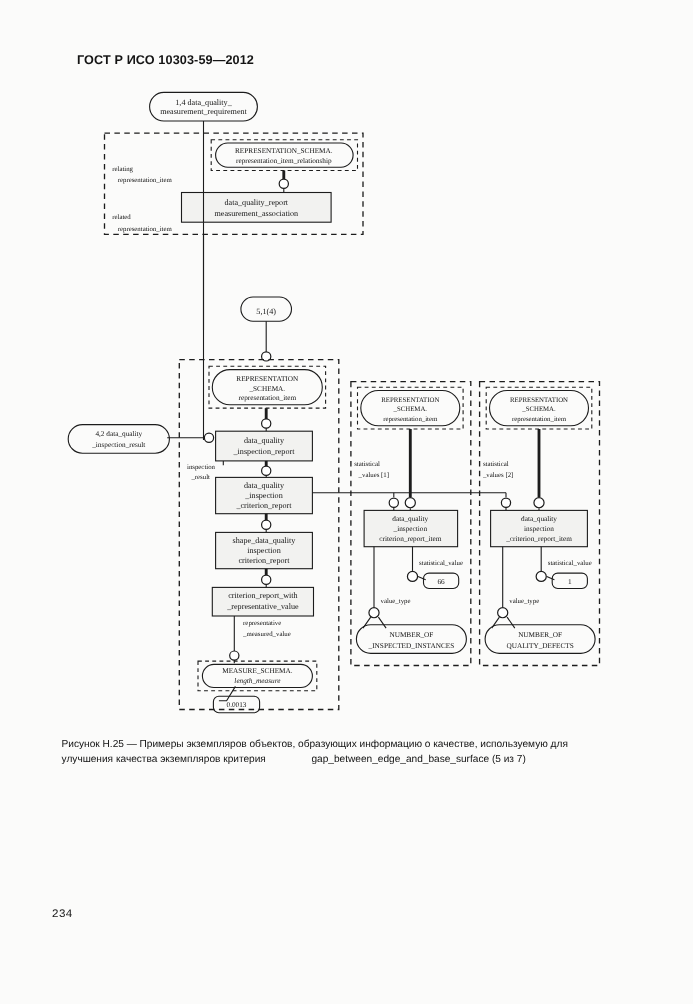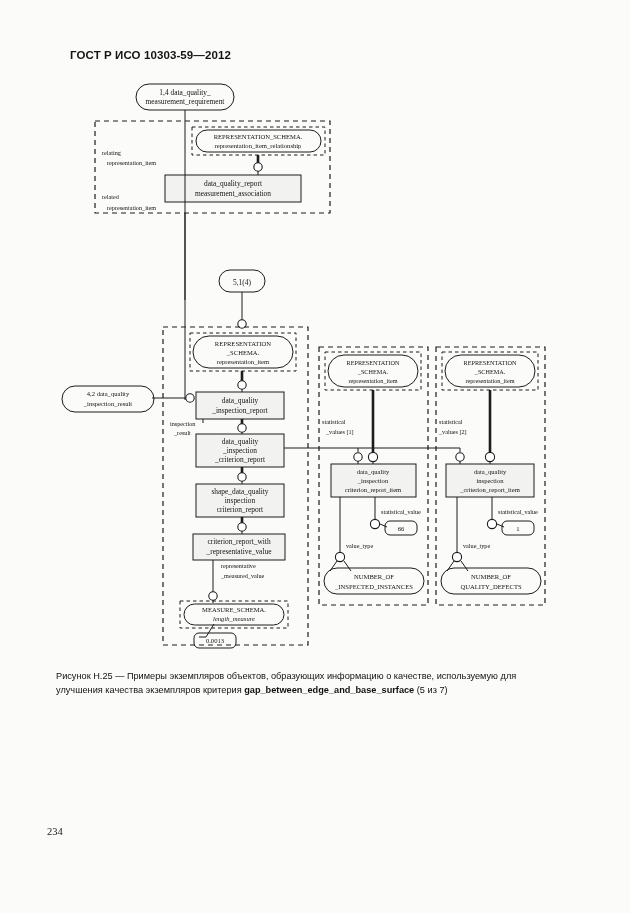--- a/index.html
+++ b/index.html
@@ -24,26 +24,26 @@
   
   .figure{position:absolute;left:0;top:0;width:516px;height:660px;}
   .figure svg{display:block;}
 
   
   .caption{
     position:absolute;left:56px;top:670px;width:520px;
     font-family:"Liberation Sans", sans-serif;
     font-size:9.2px;line-height:13.5px;text-align:left;color:#111;
   }
-  .caption b{font-weight:bold;}
+  .caption b{font-weight:normal;margin-left:39px;}
 
   
   .folio{
     position:absolute;left:47px;top:826px;
-    font-family:Liberation Serif, serif;
+    font-family:Liberation Mono, monospace;
     font-size:10.5px;color:#1a1a1a;
   }
 
   
   text{font-family:"Liberation Serif", serif;fill:#131313;}
   .t{font-size:7.4px;}
   .t-sm{font-size:6.6px;}
   .t-xs{font-size:6.2px;}
   .t-it{font-style:italic;}
   .box{fill:#f2f2f0;stroke:#1c1c1c;stroke-width:1;}

